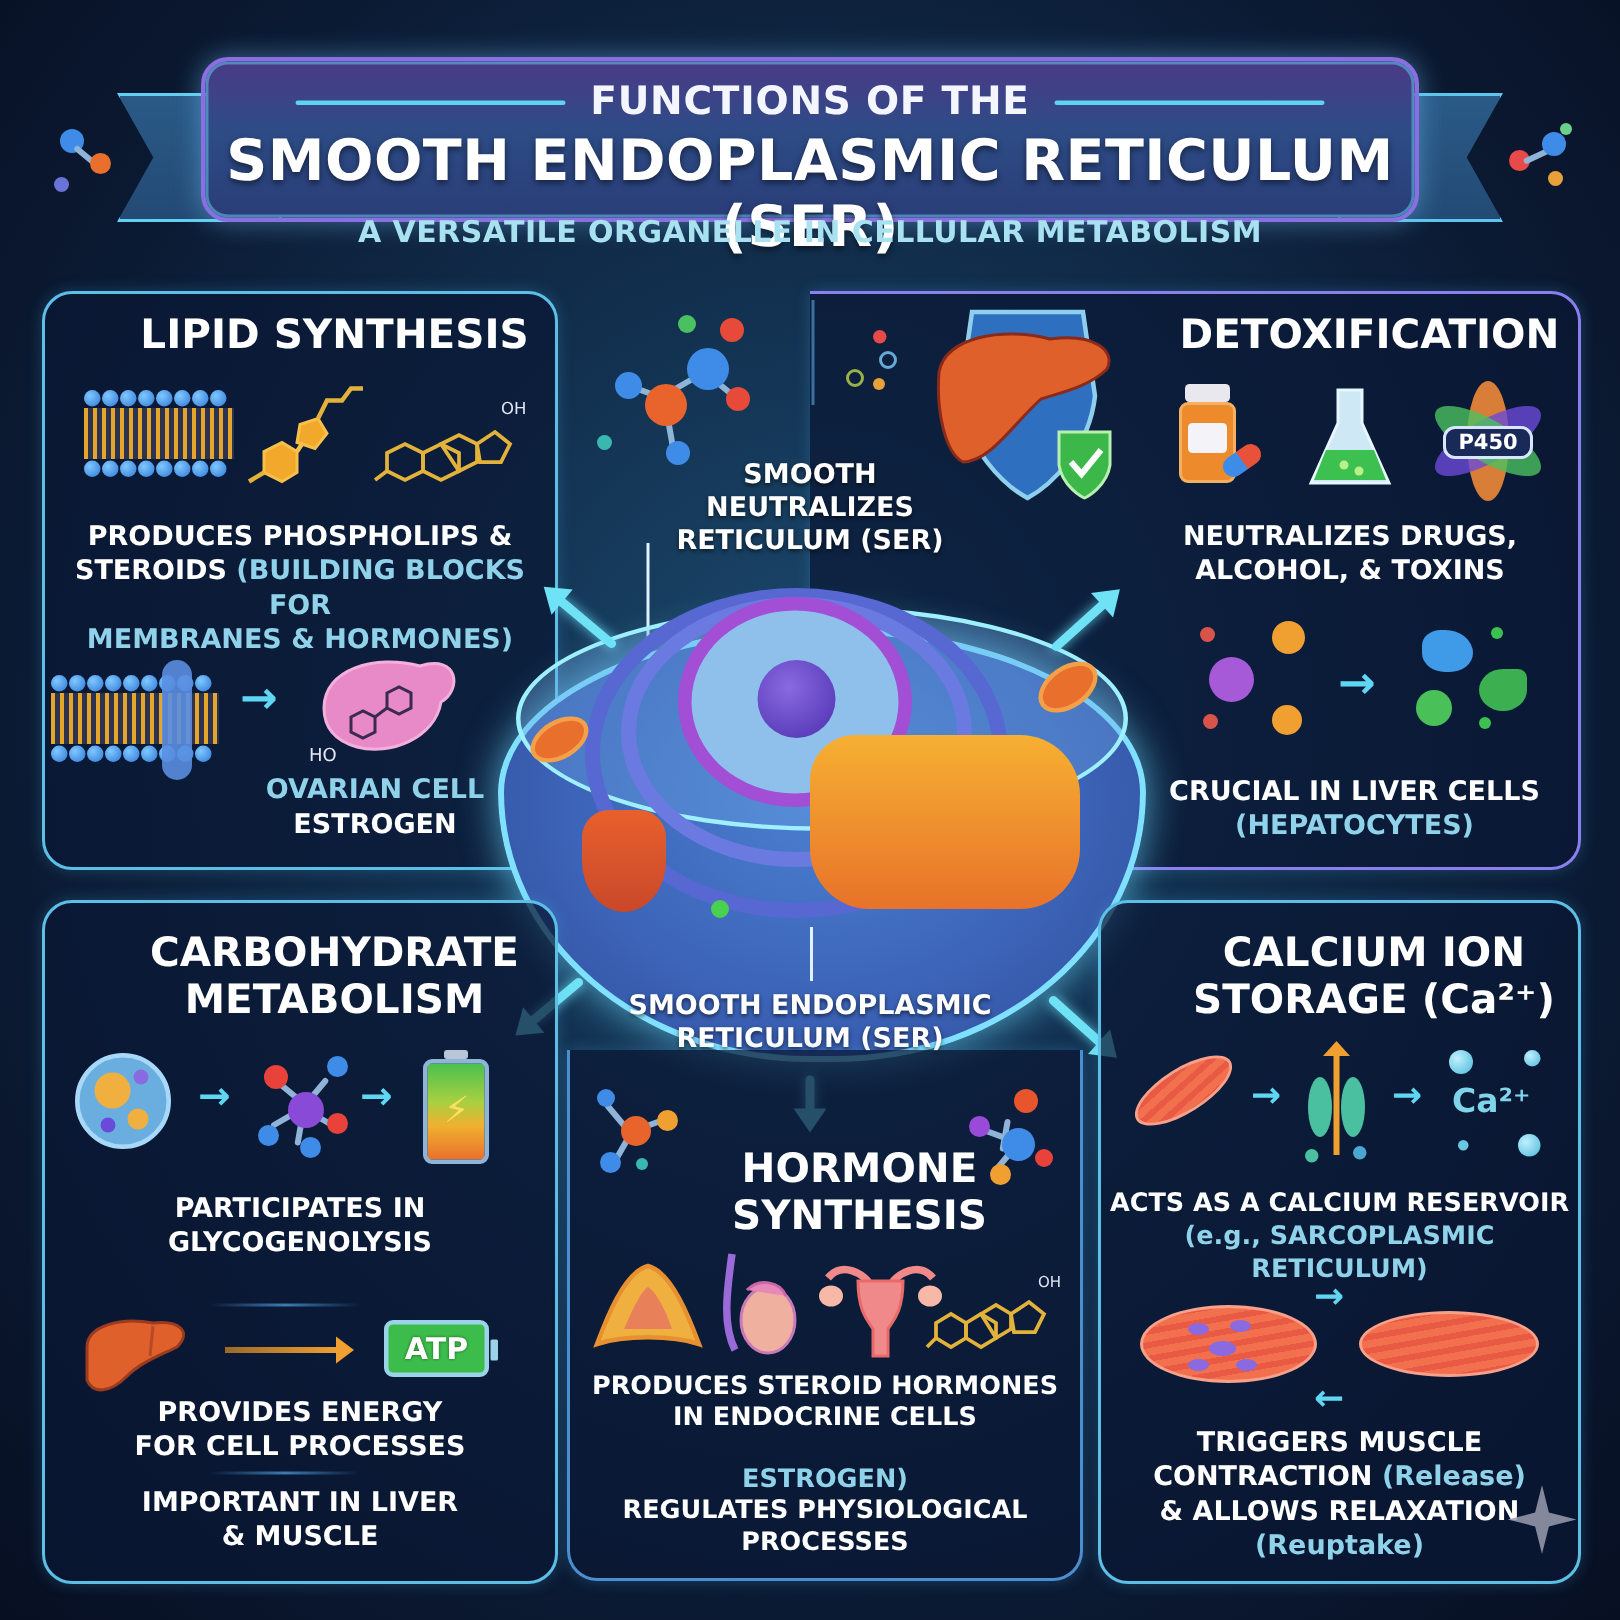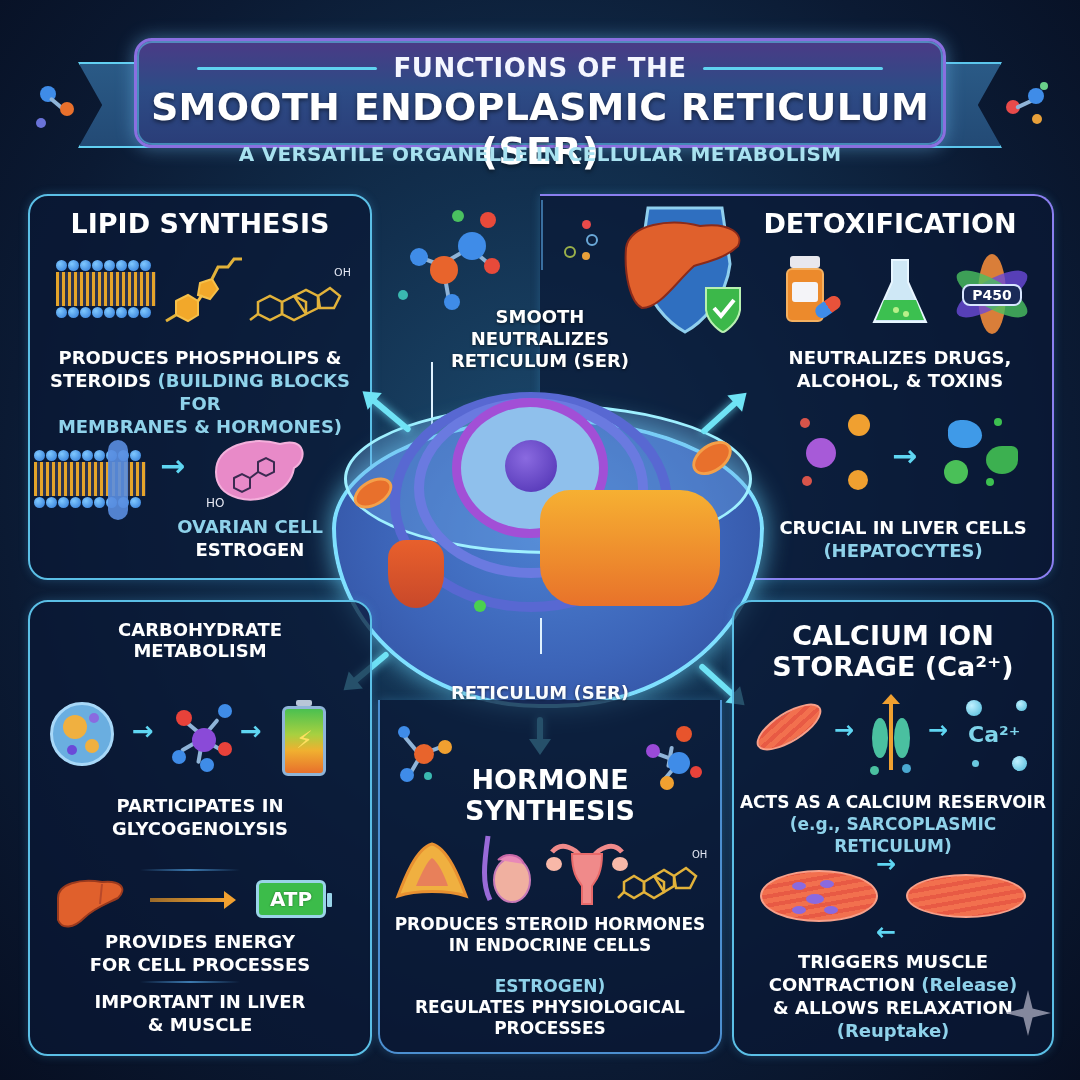--- a/index.html
+++ b/index.html
@@ -35,21 +35,21 @@
     font-size: 20px; font-weight: bold; color: #a8e2f0; letter-spacing: 0.3px;
   }
   
   .panel {
     position: absolute; border-radius: 20px;
     border: 2.5px solid #5bbfe6;
     background: rgba(10, 24, 52, 0.72);
     box-shadow: 0 0 10px rgba(80, 180, 240, 0.25);
   }
   .panel.violet { border-color: #8b7ff0; }
-  .p-title { position: absolute; font-weight: bold; color: #fff; text-align: center; line-height: 1.15; }
+  .p-title { position: absolute; font-weight: bold; color: #fff; text-align: center; line-height: 1.15; margin-left: 23px; }
   .p-text { position: absolute; font-weight: bold; text-align: center; font-size: 18px; line-height: 1.28; color: #fff; }
   .hl { color: #8fd2ea; }
   .divider { position: absolute; height: 2px; background: linear-gradient(90deg, transparent, #3c7ab0, transparent); }
   
   .ball { position: absolute; border-radius: 50%; }
   .stick { position: absolute; background: #8fb4d8; height: 4px; transform-origin: 0 50%; border-radius: 2px; }
   .arrow-cyan { position: absolute; color: #5fd6f2; font-weight: bold; }
   
   .cell {
     position: absolute; left: 332px; top: 418px; width: 432px; height: 290px;
@@ -294,32 +294,32 @@
 <div class="er-ring" style="left:414px;top:398px;width:234px;height:180px;border-color:#6a7ae0;"></div>
 <div class="nucleus"></div>
 <div class="nucleolus"></div>
 <div class="mito" style="left:352px;top:480px;width:42px;height:26px;transform:rotate(-30deg);"></div>
 <div class="mito" style="left:690px;top:444px;width:44px;height:28px;transform:rotate(-35deg);"></div>
 <div class="golgi" style="left:388px;top:540px;width:56px;height:68px;background:linear-gradient(180deg,#e8602c,#c8482a);"></div>
 <div class="golgi" style="left:540px;top:490px;width:180px;height:116px;border-radius:30px 40px 40px 40px;"></div>
 <div class="ball" style="left:474px;top:600px;width:12px;height:12px;background:#4ad050;"></div>
 <div class="leader" style="left:540px;top:618px;height:36px;"></div>
 <div class="cell-label" style="left:400px;top:660px;width:280px;">
-  <br>
+  <span>SMOOTH ENDOPLASMIC</span><br>
   <span>RETICULUM (SER)</span>
 </div>
 
 <div class="big-arrow" style="left:410px;top:428px;width:50px;transform:rotate(-140deg);"></div>
 <div class="big-arrow" style="left:702px;top:430px;width:48px;transform:rotate(-42deg);"></div>
 <div class="big-arrow" style="left:388px;top:650px;width:46px;transform:rotate(140deg);"></div>
 <div class="big-arrow" style="left:700px;top:662px;width:48px;transform:rotate(42deg);"></div>
 <div class="big-arrow" style="left:540px;top:714px;width:26px;transform:rotate(90deg);"></div>
 
 <div class="panel" style="left:28px;top:600px;width:344px;height:456px;border-color:#5bbfe6;"></div>
-<div class="p-title" style="left:28px;top:620px;width:344px;font-size:18px;">
+<div class="p-title" style="left:28px;top:620px;width:344px;font-size:27px;">
   <span>CARBOHYDRATE</span><br>
   <span>METABOLISM</span>
 </div>
 <div class="abs" style="left:50px;top:702px;width:64px;height:64px;border-radius:50%;background:#6aaee0;border:3px solid #a8d8f8;">
   <div class="ball" style="left:10px;top:10px;width:24px;height:24px;background:#f0b040;"></div>
   <div class="ball" style="left:36px;top:8px;width:10px;height:10px;background:#8a6ae0;"></div>
   <div class="ball" style="left:14px;top:40px;width:10px;height:10px;background:#6a4ad8;"></div>
   <div class="ball" style="left:32px;top:34px;width:14px;height:14px;background:#f0b040;"></div>
 </div>
 <div class="arrow-cyan" style="left:132px;top:716px;font-size:26px;">→</div>

